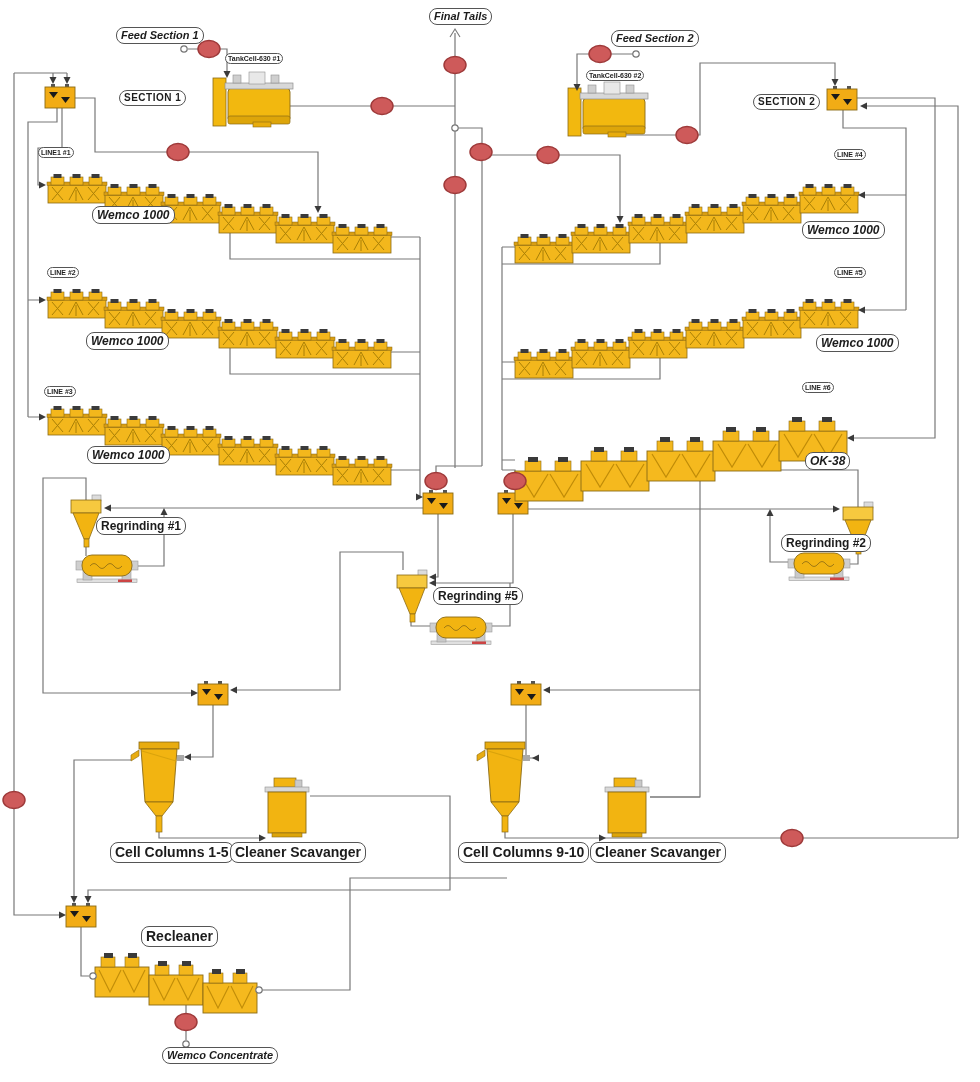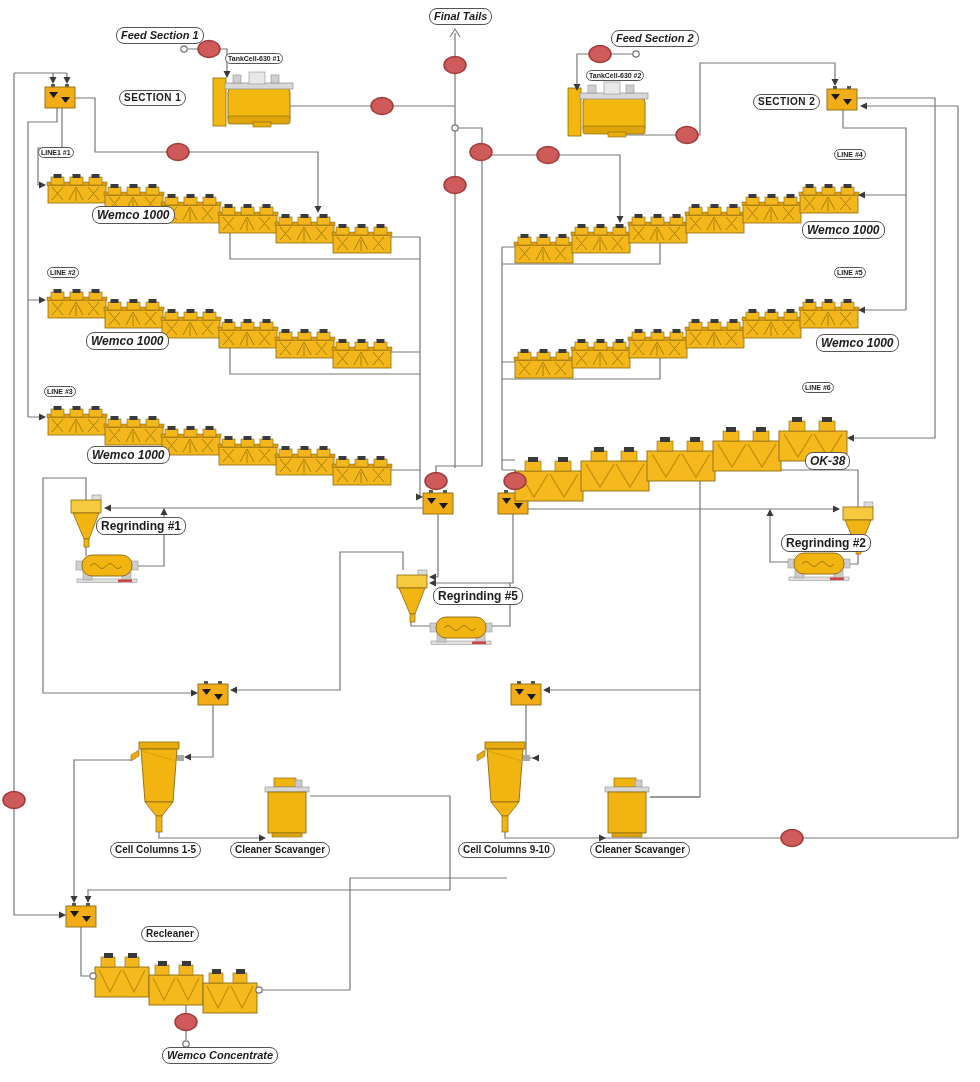--- a/index.html
+++ b/index.html
@@ -6,21 +6,21 @@
   .canvas{position:relative;width:980px;height:1082px;background:#ffffff;overflow:hidden;
           font-family:"Liberation Sans",sans-serif;}
   svg{position:absolute;left:0;top:0;}
   .lbl{position:absolute;background:#fff;border:1px solid #555;border-radius:8px;
        padding:0 4px;color:#1c1c1c;white-space:nowrap;line-height:1.35;
        font-family:Liberation Sans, sans-serif;z-index:5;}
   .big{font-size:11px;font-weight:bold;font-style:italic;}
   .sec{font-size:10px;font-weight:bold;letter-spacing:.5px;}
   .tiny{font-size:7px;font-weight:bold;padding:0 2px;}
   .sm9{font-size:12px;font-weight:bold;}
-  .med{font-size:10px;font-weight:bold;}
+  .med{font-size:14px;font-weight:bold;}
   .wem{font-size:12px;font-weight:bold;font-style:italic;}
 </style>
 </head>
 <body>
 
 <div class="canvas">
 
 <svg width="980" height="1082" viewBox="0 0 980 1082">
   <defs>
     <path id="a-r" d="M0,0 L-7,-3.5 L-7,3.5 Z" fill="#3a3a3a"></path>

